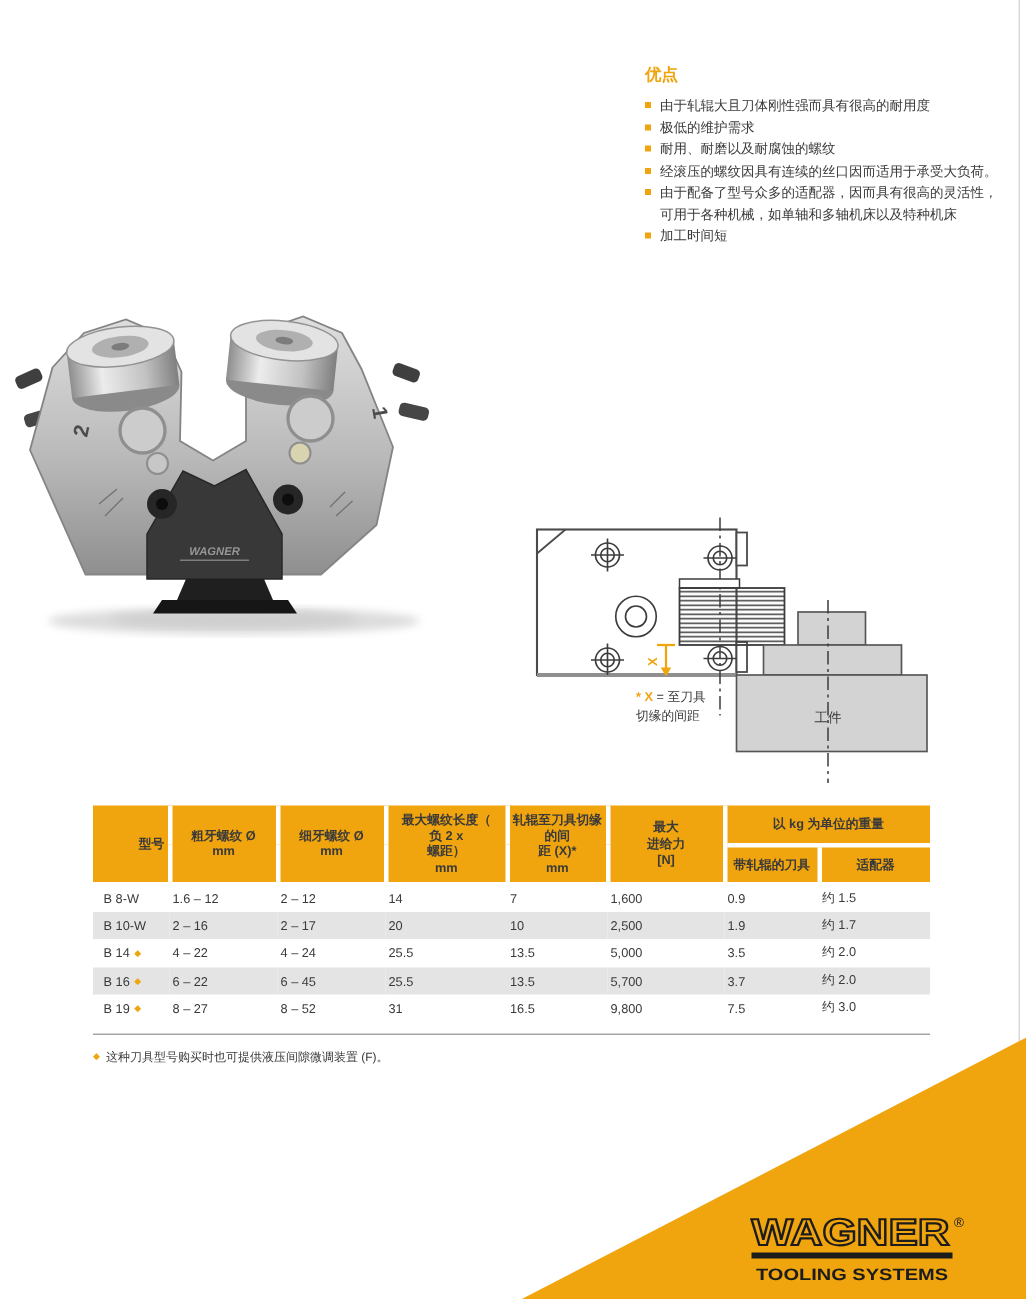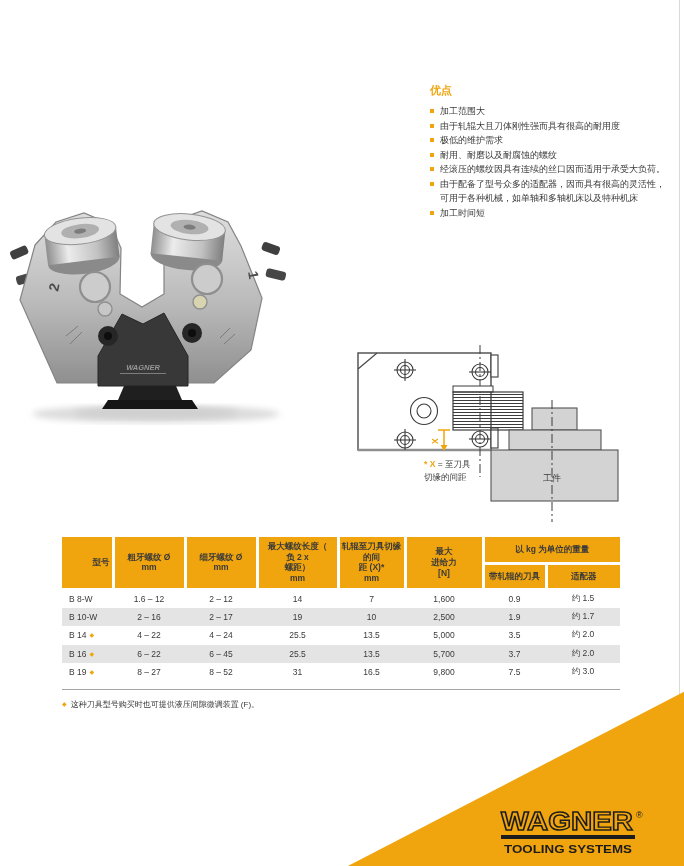--- a/index.html
+++ b/index.html
@@ -6,21 +6,21 @@
   html,body { background:#f0f0f0; }
   body { font-family:"Liberation Sans","DejaVu Sans",sans-serif; }
   #page {
     position:relative; width:684px; height:866px; background:#ffffff;
     margin:0 auto; overflow:hidden; color:#3a3a3a;
   }
   .edge-line { position:absolute; left:679px; top:0; width:1px; height:702px; background:#d9d9d9; }
 
   
   .advantages { position:absolute; left:430px; top:42px; width:238px; }
-  .advantages h2 { font-size:11px; font-weight:bold; color:#f0a40d; margin-bottom:6px;margin-top:41px; }
+  .advantages h2 { font-size:11px; font-weight:bold; color:#f0a40d; margin-bottom:6px; }
   .adv-item { display:flex; font-size:9px; line-height:14.5px; color:#3a3a3a; }
   .adv-item .bullet { flex:0 0 4px; width:4px; height:4px; background:#f0a40d; margin:5px 6px 0 0; }
   .adv-item .adv-text { flex:1; }
 
   
   .photo { position:absolute; left:8px; top:186px; width:292px; height:246px; }
 
   
   .diagram { position:absolute; left:350px; top:342px; width:280px; height:192px; }
   .diagram-caption { position:absolute; left:424px; top:458px; width:90px; font-size:8.5px; line-height:12.5px; color:#3a3a3a; }
@@ -31,21 +31,21 @@
   .spec-table th {
     background:#f0a40d; color:#3a3a3a; font-size:8.5px; font-weight:bold;
     border-right:3px solid #ffffff; border-bottom:3px solid #ffffff;
     text-align:center; vertical-align:middle; padding:2px 2px; white-space:pre-line; line-height:1.25;
   }
   .spec-table th.last { border-right:none; }
   .spec-table th.model-h { text-align:right; padding-left:7px; }
   .spec-table th.group { height:26px; }
   .spec-table th.sub { height:26px; }
   .spec-table td {
-    font-size:8.5px; color:#3a3a3a; text-align:center; height:18.5px; padding:0 2px; vertical-align:middle;
+    font-size:8.5px; color:#3a3a3a; height:18.5px; padding:0 2px; vertical-align:middle;
   }
   .spec-table td.model { text-align:left; padding-left:7px; white-space:nowrap; }
   .spec-table tr.stripe td { background:#e4e4e4; }
   .flag { color:#f0a40d; font-size:6px; margin-left:3px; vertical-align:1px; }
   .table-rule { position:absolute; left:62px; top:689px; width:558px; height:1px; background:#a5a5a5; }
   .footnote { position:absolute; left:62px; top:699px; width:520px; font-size:8px; color:#3a3a3a; }
   .footnote .flag { margin:0 4px 0 0; font-size:6px; }
 
   
   .triangle {
@@ -56,24 +56,20 @@
 </style>
 </head>
 <body>
 
 <div id="page">
 
   <div class="edge-line"></div>
 
   <section class="advantages">
     <h2>优点</h2>
-    <div class="adv-item">
-        <span class="bullet"></span>
-        <span class="adv-text">加工范围大</span>
-      </div>
     <div class="adv-item">
         <span class="bullet"></span>
         <span class="adv-text">由于轧辊大且刀体刚性强而具有很高的耐用度</span>
       </div>
     <div class="adv-item">
         <span class="bullet"></span>
         <span class="adv-text">极低的维护需求</span>
       </div>
     <div class="adv-item">
         <span class="bullet"></span>
@@ -268,21 +264,21 @@
         <td>14</td>
         <td>7</td>
         <td>1,600</td>
         <td>0.9</td>
         <td>约 1.5</td>
       </tr>
       <tr class="stripe">
         <td class="model"><span>B 10-W</span></td>
         <td>2 – 16</td>
         <td>2 – 17</td>
-        <td>19</td>
+        <td>20</td>
         <td>10</td>
         <td>2,500</td>
         <td>1.9</td>
         <td>约 1.7</td>
       </tr>
       <tr>
         <td class="model"><span>B 14</span><span class="flag">◆</span></td>
         <td>4 – 22</td>
         <td>4 – 24</td>
         <td>25.5</td>

